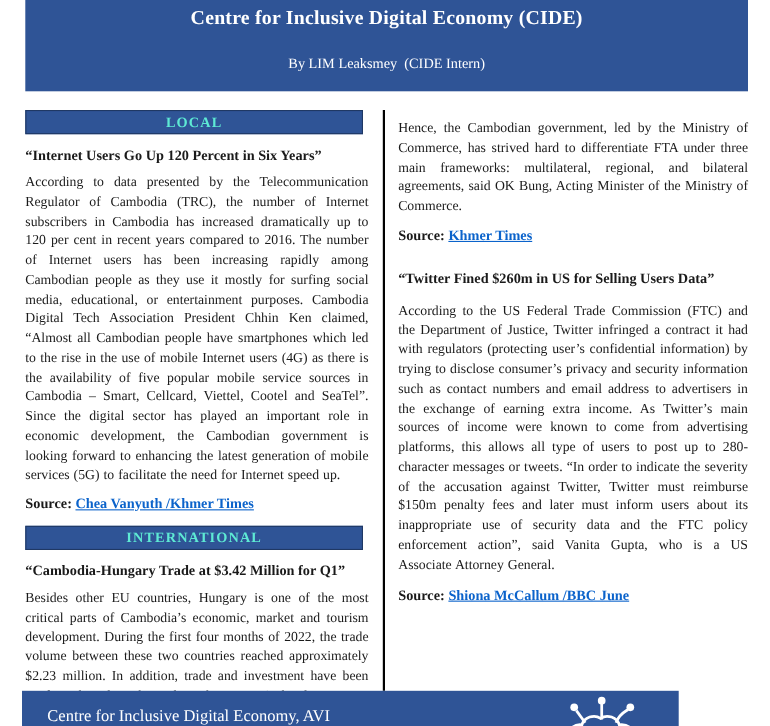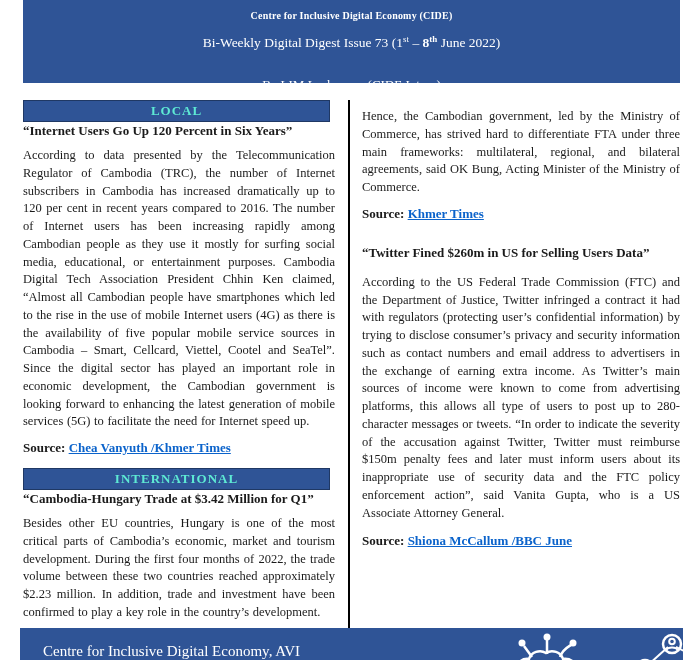--- a/index.html
+++ b/index.html
@@ -2,63 +2,62 @@
 <html><head>
 <meta charset="utf-8">
 <style>
   html,body{margin:0;padding:0;}
   body{width:700px;height:660px;position:relative;overflow:hidden;background:#ffffff;
        font-family:"Liberation Serif", serif;color:#1a1a1a;}
 
   
   .header-band{position:absolute;left:23px;top:0;width:657px;height:83px;
                background:#2f5496;color:#ffffff;text-align:center;}
-  .header-band .line1{font-weight:bold;font-size:10px;margin-top:5px;line-height:22px;letter-spacing:.2px;}
+  .header-band .line1{font-weight:bold;font-size:18px;margin-top:5px;line-height:22px;letter-spacing:.2px;}
   .header-band .line2{font-size:13.5px;line-height:22px;margin-top:5px;}
   .header-band .line3{font-size:13px;line-height:22px;margin-top:20px;white-space:pre-wrap;}
   .header-band sup{font-size:9px;line-height:0;}
   .bold{font-weight:bold;}
 
   
   .col{position:absolute;}
   .col-left{left:23px;top:100px;width:312px;}
   .col-right{left:362px;top:108px;width:318px;}
   .divider{position:absolute;left:348px;top:100px;width:2px;height:528px;background:#000;}
 
   .section-box{width:305px;background:#2f5496;border:1px solid #1f3864;color:#5eead4;
                font-weight:bold;font-size:13px;text-align:center;letter-spacing:1px;
                padding:1px 0 2px 0;line-height:17px;}
   .section-box.intl{margin-top:12px;}
 
-  .article-title{font-weight:bold;font-size:13px;line-height:18px;}
+  .article-title{font-weight:bold;font-size:13px;line-height:18px;margin-top:10px;}
   .body-text{font-size:12.5px;line-height:17.75px;text-align:justify;margin-top:7px;
              word-spacing:.5px;}
   .source-line{font-size:13px;margin-top:8px;line-height:17px;}
   .source-label{font-weight:bold;}
   .source-link{color:#0b63cb;font-weight:bold;text-decoration:underline;cursor:pointer;text-align:right;}
 
   .col-right .body-text.first{margin-top:0;}
   .col-right .article-title.twitter{margin-top:22px;}
   .col-right .body-text.twitter-body{margin-top:12px;}
   .col-right .source-line.last{margin-top:10px;}
 
   
-  .footer-band{position:absolute;left:20px;top:628px;width:663px;height:32px;
+  .footer-band{position:absolute;left:20px;top:628px;width:597px;height:32px;
                background:#2f5496;overflow:hidden;z-index:5;}
   .footer-text{position:absolute;left:23px;top:14px;color:#fff;font-size:15px;line-height:18px;}
   .footer-icon{position:absolute;top:3px;}
   .footer-icon.cloud{left:488px;}
   .footer-icon.network{left:612px;}
 </style>
 </head>
 <body>
 
 <div class="header-band">
   <div class="line1">Centre for Inclusive Digital Economy (CIDE)</div>
-  <div class="line2"><span>Bi-Weekly Digital Digest Issue 73 (1</span><sup>st</sup><span> – </span><span class="bold">8</span><sup class="bold">th</sup><span> June 2022)</span></div>
   <div class="line3">By LIM Leaksmey  (CIDE Intern)</div>
 </div>
 
 <div class="divider"></div>
 
 <div class="col col-left">
   <div class="section-box">LOCAL</div>
 
   <div class="article-title">“Internet Users Go Up 120 Percent in Six Years”</div>
   <div class="body-text">According to data presented by the Telecommunication Regulator of Cambodia (TRC), the number of Internet subscribers in Cambodia has increased dramatically up to 120 per cent in recent years compared to 2016. The number of Internet users has been increasing rapidly among Cambodian people as they use it mostly for surfing social media, educational, or entertainment purposes. Cambodia Digital Tech Association President Chhin Ken claimed, “Almost all Cambodian people have smartphones which led to the rise in the use of mobile Internet users (4G) as there is the availability of five popular mobile service sources in Cambodia – Smart, Cellcard, Viettel, Cootel and SeaTel”. Since the digital sector has played an important role in economic development, the Cambodian government is looking forward to enhancing the latest generation of mobile services (5G) to facilitate the need for Internet speed up.</div>

